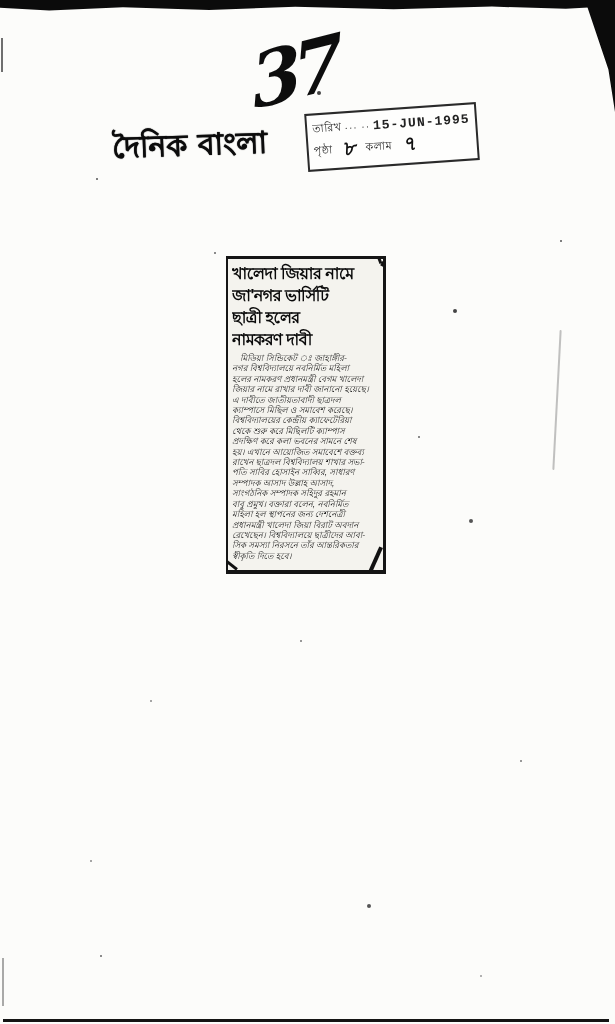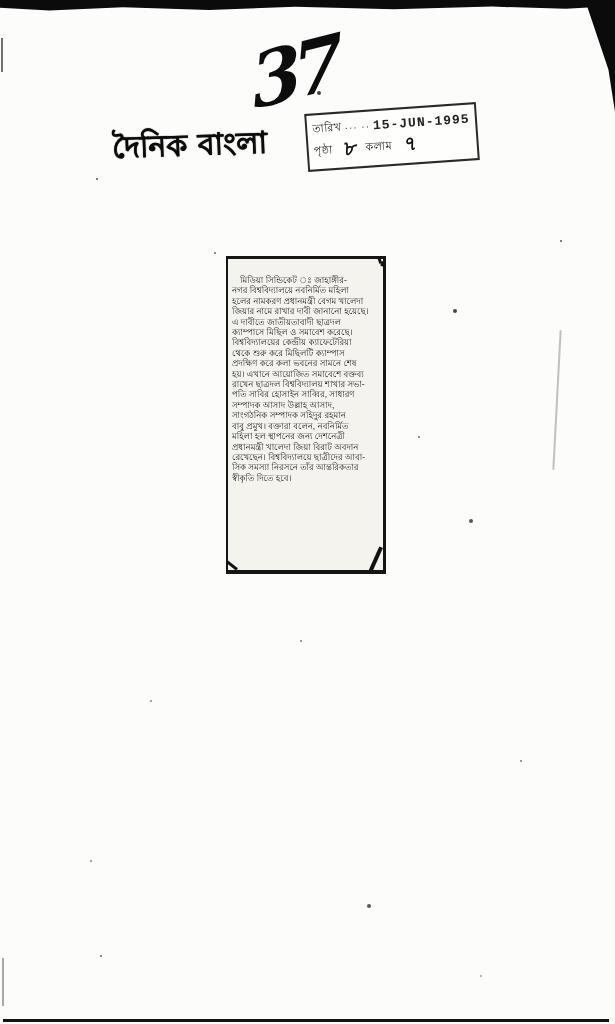--- a/index.html
+++ b/index.html
@@ -80,21 +80,21 @@
     transform:rotate(24deg);
   }
   .clip-slash-bl{
     position:absolute;left:-2px;bottom:-4px;width:3px;height:24px;background:#111;
     transform:rotate(-52deg);
   }
   .headline div{
     font-weight:bold;font-size:16px;line-height:22px;white-space:nowrap;overflow:hidden;
     color:#0a0a0a;letter-spacing:-.5px;
   }
-  .bodytext{margin-top:12px;}
+  .bodytext{margin-top:2px;font-style:italic;}
   .bodytext div{
     font-size:8.5px;line-height:10.4px;white-space:nowrap;overflow:hidden;color:#1a1a1a;
   }
   .bodytext div:first-child{padding-left:8px;}
 </style>
 </head>
 <body>
 
 <div class="page">
 
@@ -124,20 +124,26 @@
       <span class="stamp-hand">৭</span>
     </div>
   </div>
 
   <div class="clipping">
     <div class="clip-flourish-tr"></div>
     <div class="clip-flourish-tr2"></div>
     <div class="clip-slash-br"></div>
     <div class="clip-slash-bl"></div>
 
+    <div class="headline">
+        <div>খালেদা জিয়ার নামে</div>
+        <div>জা'নগর ভার্সিটি</div>
+        <div>ছাত্রী হলের</div>
+        <div>নামকরণ দাবী</div>
+      </div>
 
     <div class="bodytext">
         <div>মিডিয়া সিন্ডিকেট ঃ জাহাঙ্গীর-</div>
         <div>নগর বিশ্ববিদ্যালয়ে নবনির্মিত মহিলা</div>
         <div>হলের নামকরণ প্রধানমন্ত্রী বেগম খালেদা</div>
         <div>জিয়ার নামে রাখার দাবী জানানো হয়েছে।</div>
         <div>এ দাবীতে জাতীয়তাবাদী ছাত্রদল</div>
         <div>ক্যাম্পাসে মিছিল ও সমাবেশ করেছে।</div>
         <div>বিশ্ববিদ্যালয়ের কেন্দ্রীয় ক্যাফেটেরিয়া</div>
         <div>থেকে শুরু করে মিছিলটি ক্যাম্পাস</div>

